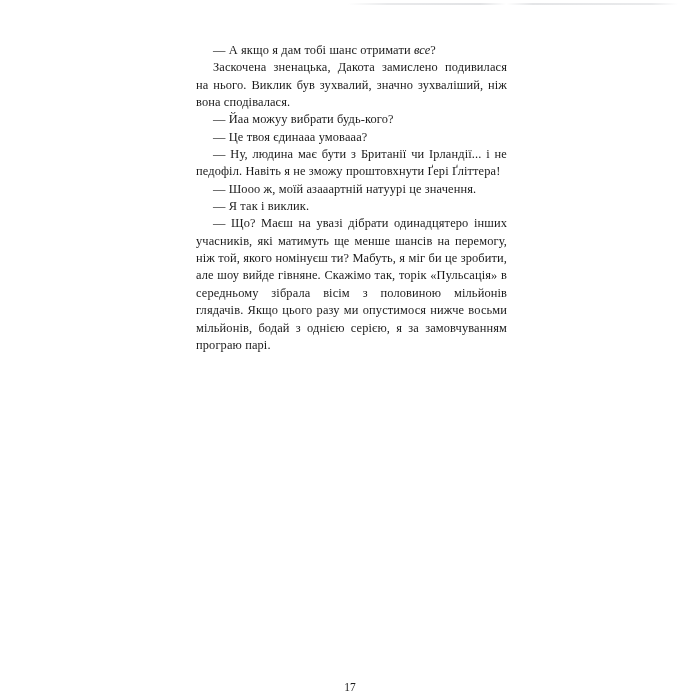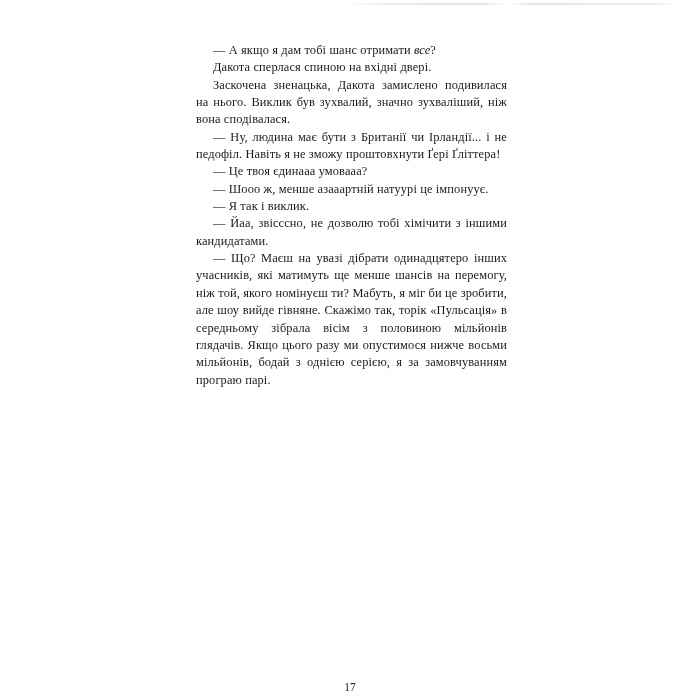--- a/index.html
+++ b/index.html
@@ -77,25 +77,24 @@
 </style>
 </head>
 <body>
 
 <div class="page">
 
   <div class="scan-artifact"></div>
 
   <div class="text-block" id="text-column">
       <p class="para"><span>— А якщо я дам тобі шанс отримати </span><i>все</i><span>?</span></p>
-      <p class="para"><span>Дакота сперлася спиною на вхідні двері.</span></p>
       <p class="para"><span>Заскочена зненацька, Дакота замислено подивилася на нього. Виклик був зухвалий, значно зухваліший, ніж вона сподівалася.</span></p>
+      <p class="para"><span>— Йаа можуу вибрати будь-кого?</span></p>
+      <p class="para"><span>— Це твоя єдинааа умовааа?</span></p>
       <p class="para"><span>— Ну, людина має бути з Британії чи Ірландії... і не педофіл. Навіть я не зможу проштовхнути Ґері Ґліттера!</span></p>
-      <p class="para"><span>— Це твоя єдинааа умовааа?</span></p>
-      <p class="para"><span>— Шооо ж, менше азааартній натуурі це імпонуує.</span></p>
+      <p class="para"><span>— Шооо ж, моїй азааартній натуурі це значення.</span></p>
       <p class="para"><span>— Я так і виклик.</span></p>
-      <p class="para"><span>— Йаа, звіссcно, не дозволю тобі хімічити з іншими кандидатами.</span></p>
       <p class="para"><span>— Що? Маєш на увазі дібрати одинадцятеро інших учасників, які матимуть ще менше шансів на перемогу, ніж той, якого номінуєш ти? Мабуть, я міг би це зробити, але шоу вийде гівняне. Скажімо так, торік «Пульсація» в середньому зібрала вісім з половиною мільйонів глядачів. Якщо цього разу ми опустимося нижче восьми мільйонів, бодай з однією серією, я за замовчуванням програю парі.</span></p>
     </div>
 
   <div class="folio">17</div>
 
 </div>
 
 </body></html>

